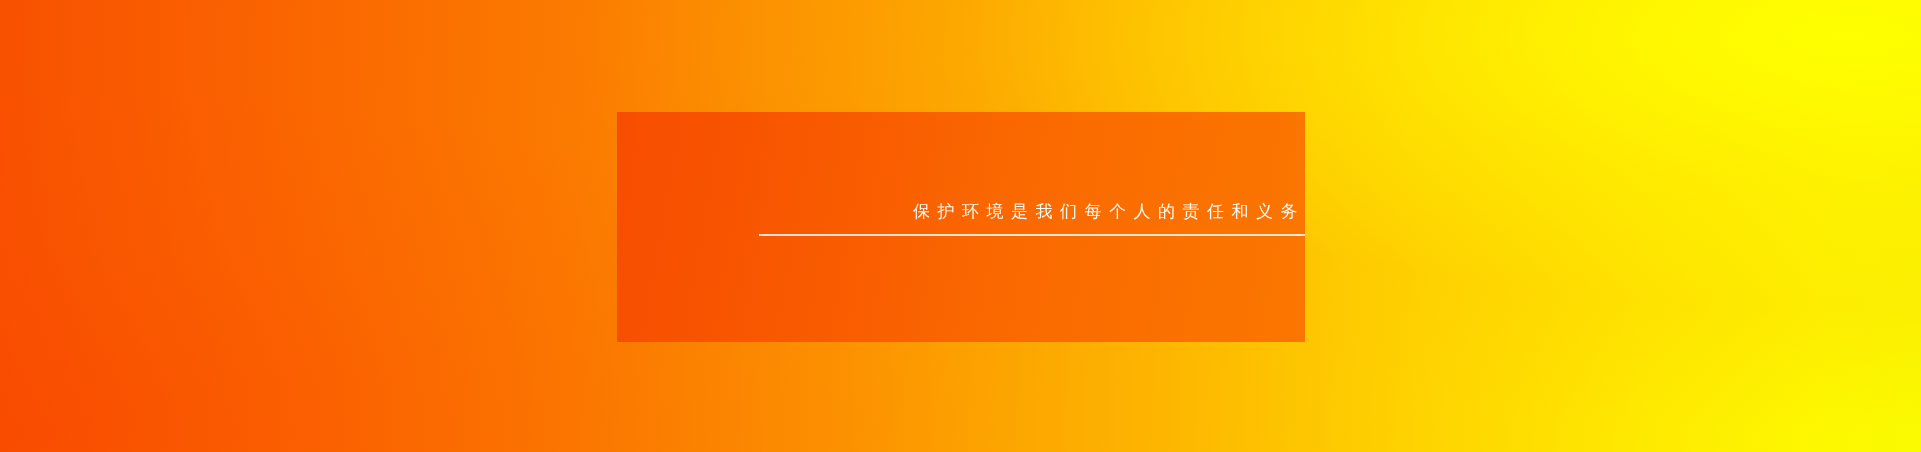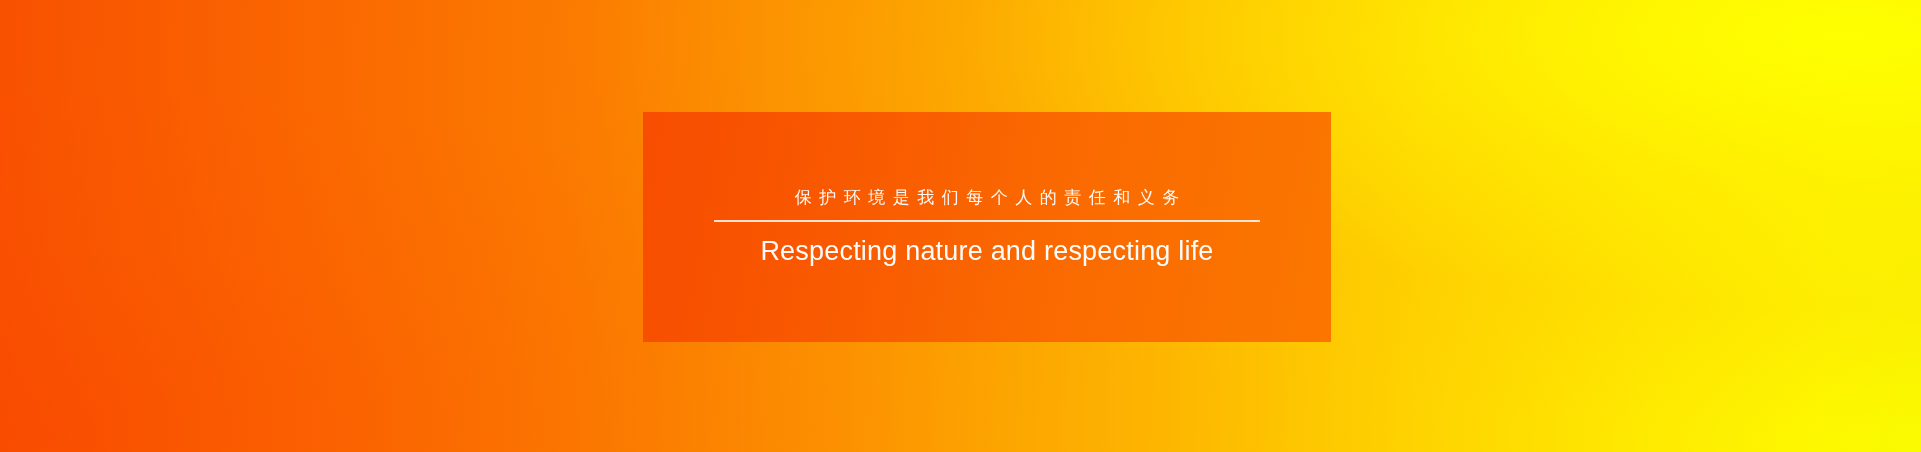--- a/index.html
+++ b/index.html
@@ -47,35 +47,35 @@
     pointer-events:none;
     background:radial-gradient(70% 110% at 2% 96%,
       rgba(250,60,0,0.30) 0%,
       rgba(250,70,0,0.12) 38%,
       rgba(250,90,0,0.00) 70%);
   }
 
   
   #panel {
     position:absolute;
-    left:643px;
+    left:617px;
     top:112px;
     width:688px;
     height:230px;
     z-index:3;
     background:linear-gradient(100deg,
       #f74d00 0%,
       #f85400 18%,
       #f95e00 38%,
       #fa6900 58%,
       #fa7000 78%,
       #fb7600 100%);
     display:flex;
     flex-direction:column;
-    align-items:center;
+    align-items:flex-end;
     justify-content:center;
   }
 
   
   .kicker {
     font-size:17px;
     line-height:1;
     font-weight:400;
     color:#ffffff;
     letter-spacing:7.5px;
@@ -118,17 +118,16 @@
 
 <div id="banner">
 
   <div id="panel">
 
     <div class="kicker">保护环境是我们每个人的责任和义务</div>
 
 
     <div class="rule"></div>
 
-    <div class="subline">Respecting nature and respecting life</div>
 
   </div>
 
 </div>
 
 </body></html>

